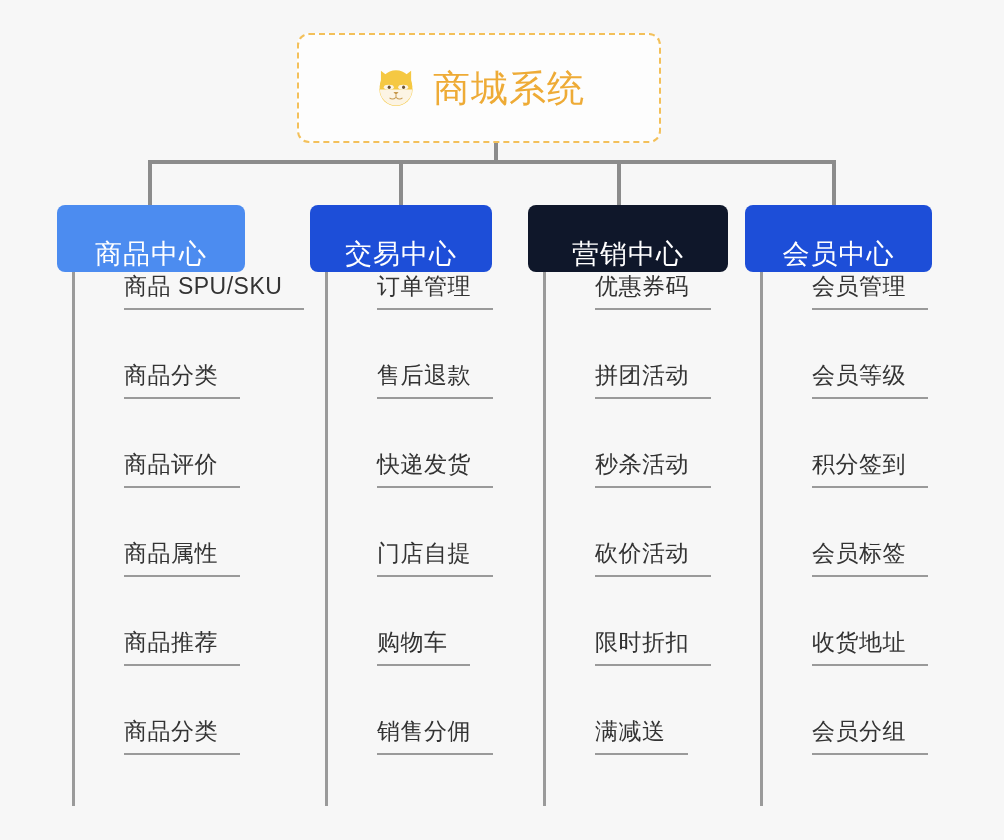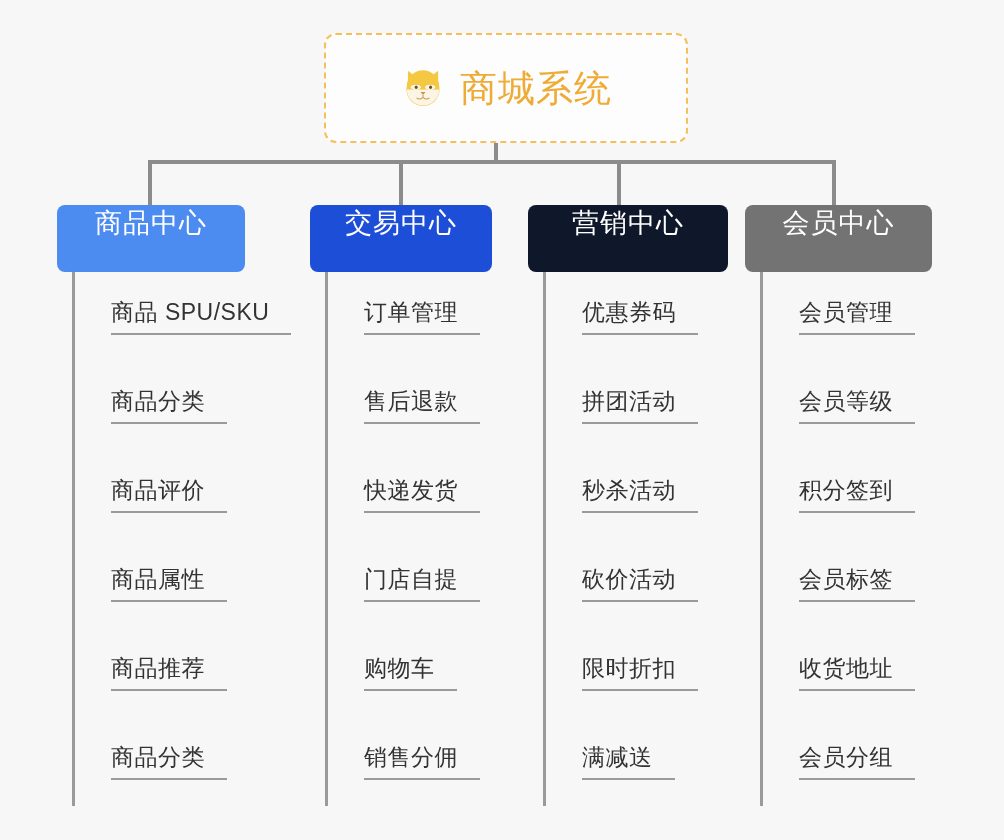--- a/index.html
+++ b/index.html
@@ -19,21 +19,21 @@
   
   #mindmap {
     position: relative;
     width: 1004px;
     height: 840px;
   }
 
   
   .root-node {
     position: absolute;
-    left: 324px;
+    left: 297px;
     top: 33px;
     width: 364px;
     height: 110px;
     background: #fdfdfd;
     border: 2px dashed #f3c05a;
     border-radius: 12px;
     display: flex;
     align-items: center;
     justify-content: center;
     gap: 14px;
@@ -82,21 +82,21 @@
   
   .column {
     position: absolute;
     top: 205px;
   }
 
   .cat-header {
     height: 67px;
     border-radius: 8px;
     display: flex;
-    align-items: flex-start;
+    align-items: flex-end;
     justify-content: center;
     color: #ffffff;
     font-size: 27px;
     letter-spacing: 1px;
     white-space: nowrap;
     user-select: none;
   }
 
   
   .leaf-list {
@@ -105,22 +105,22 @@
     padding-left: 0;
     border-left: 3px solid #9a9a9a;
     margin-top: 0;
     padding-top: 0;
   }
 
   .leaf-item {
     position: relative;
     height: 89px;
     display: flex;
-    align-items: center;
-    padding-left: 36px;
+    align-items: flex-start;
+    padding-left: 49px;
   }
 
   .leaf-label {
     display: inline-block;
     font-size: 23px;
     line-height: 1.25;
     color: #333333;
     white-space: nowrap;
     border-bottom: 2px solid #9a9a9a;
     padding: 0 22px 7px 0;
@@ -129,21 +129,21 @@
 
   
   .col-0 { left: 57px; }
   .col-1 { left: 310px; }
   .col-2 { left: 528px; }
   .col-3 { left: 745px; }
 
   .col-0 .cat-header { width: 188px; background: #4c8cf0; }
   .col-1 .cat-header { width: 182px; background: #1d4ed8; }
   .col-2 .cat-header { width: 200px; background: #0f172a; }
-  .col-3 .cat-header { width: 187px; background: #737373; }
+  .col-3 .cat-header { width: 187px; background: #1d4ed8; }
 
   .drop-0 { left: 148px; }
   .drop-1 { left: 399px; }
   .drop-2 { left: 617px; }
   .drop-3 { left: 832px; }
 </style>
 </head>
 <body>
 
 <div id="mindmap">

